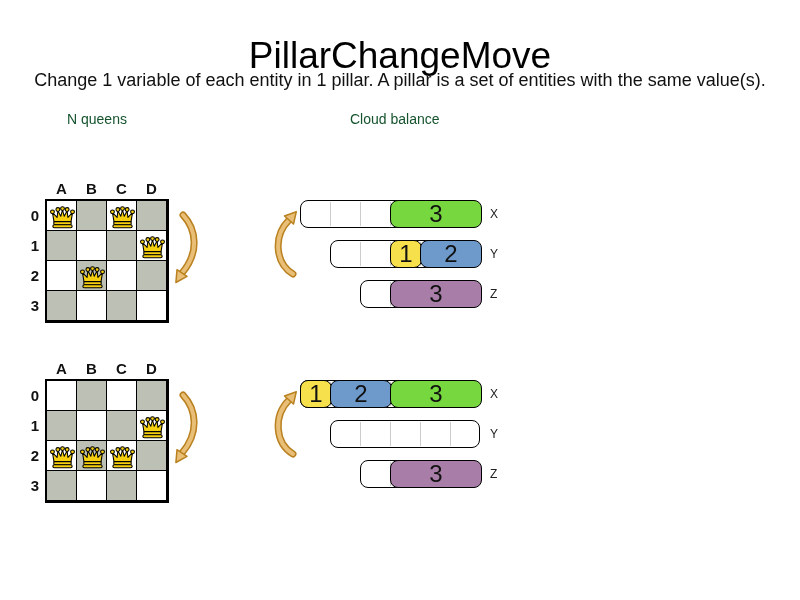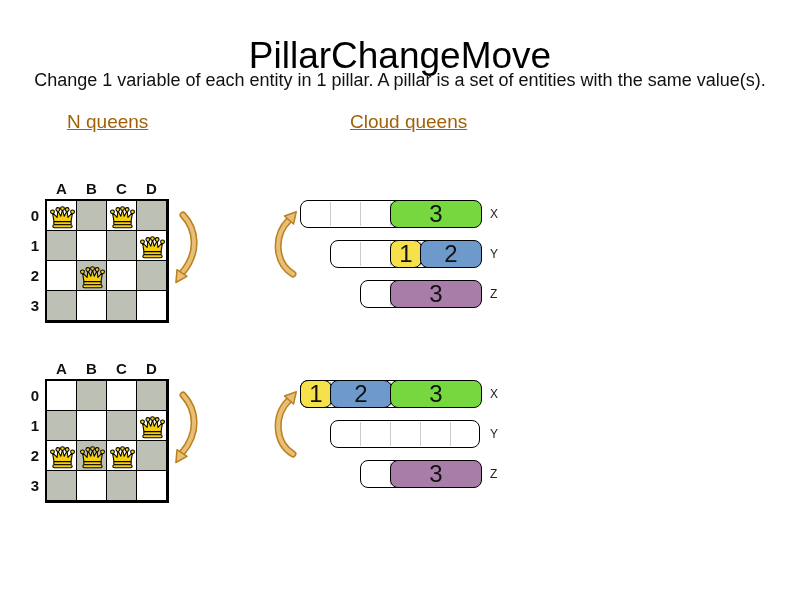--- a/index.html
+++ b/index.html
@@ -9,21 +9,21 @@
   }
   .abs{position:absolute;}
   .title{
     left:0;right:0;top:26px;text-align:center;
     font-size:37px;font-weight:400;letter-spacing:0px;margin-top:9px;
   }
   .subtitle{
     left:0;right:0;top:70px;text-align:center;
     font-size:18px;font-weight:400;color:#111;
   }
-  .section-label{font-size:19px;color:#a16207;text-decoration:underline;}
+  .section-label{font-size:14px;color:#14532d;}
   .board-wrap{width:200px;height:160px;}
   .board{
     position:absolute;left:18px;top:17px;width:124px;height:124px;
     border:2px solid #000;background:#fff;box-sizing:border-box;
   }
   .cell{
     position:absolute;width:30px;height:30px;box-sizing:border-box;
     border-right:1px solid #000;border-bottom:1px solid #000;
     display:flex;align-items:center;justify-content:center;
   }
@@ -56,21 +56,21 @@
     font-size:12px;color:#222;
   }
 </style>
 </head>
 <body>
 
 <div class="abs title">PillarChangeMove</div>
 <div class="abs subtitle">Change 1 variable of each entity in 1 pillar. A pillar is a set of entities with the same value(s).</div>
 
 <div class="abs section-label" style="left:67px;top:111px">N queens</div>
-<div class="abs section-label" style="left:350px;top:111px">Cloud queens</div>
+<div class="abs section-label" style="left:350px;top:111px">Cloud balance</div>
 
 <div class="abs board-wrap" id="board-top" style="left:27px;top:182px">
     <div class="col-label" style="left: 19px;">A</div>
     <div class="col-label" style="left: 49px;">B</div>
     <div class="col-label" style="left: 79px;">C</div>
     <div class="col-label" style="left: 109px;">D</div>
     <div class="row-label" style="top: 19px;">0</div>
     <div class="row-label" style="top: 49px;">1</div>
     <div class="row-label" style="top: 79px;">2</div>
     <div class="row-label" style="top: 109px;">3</div>

